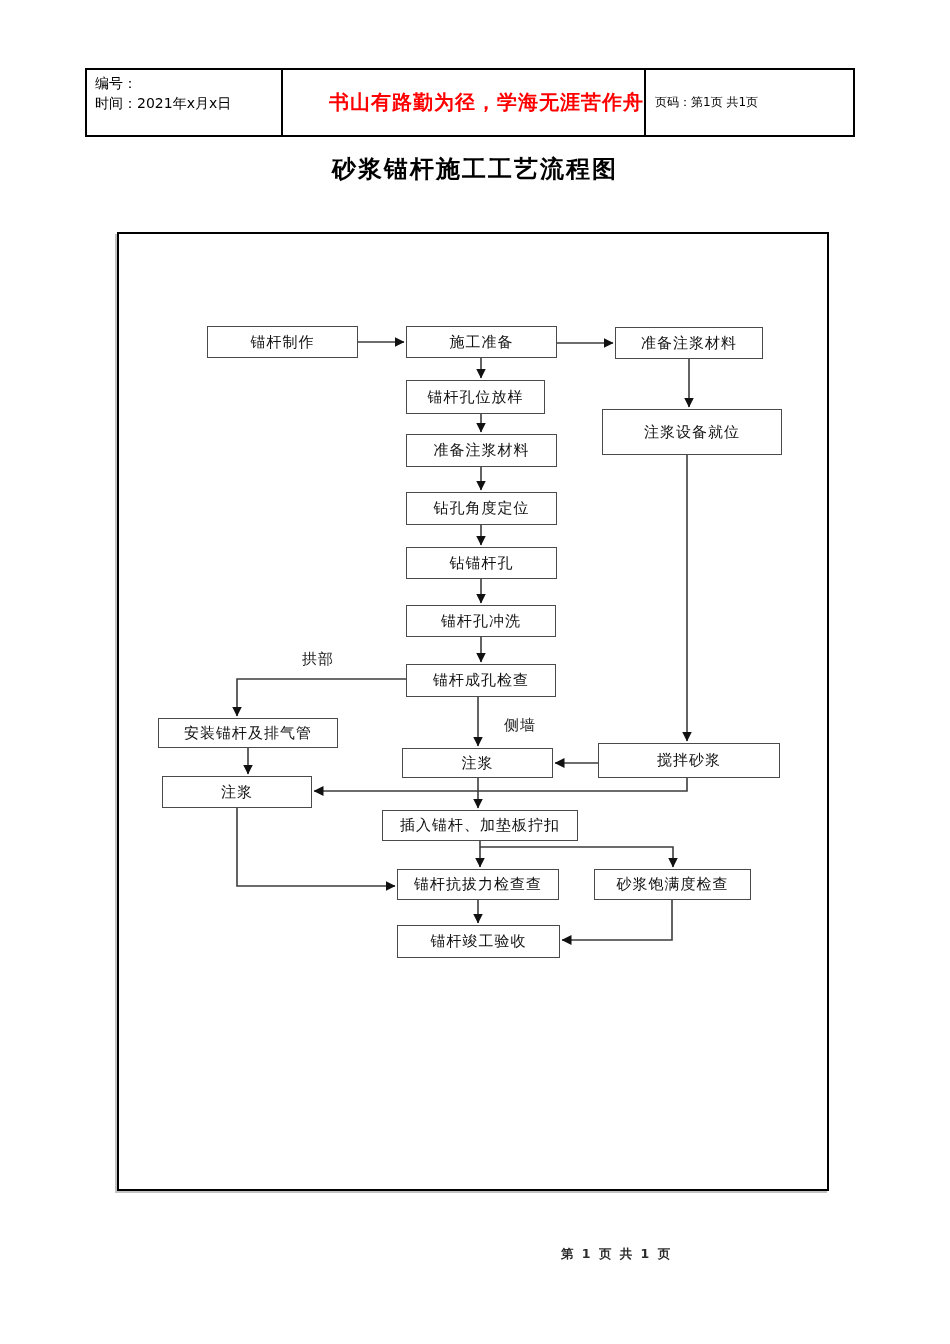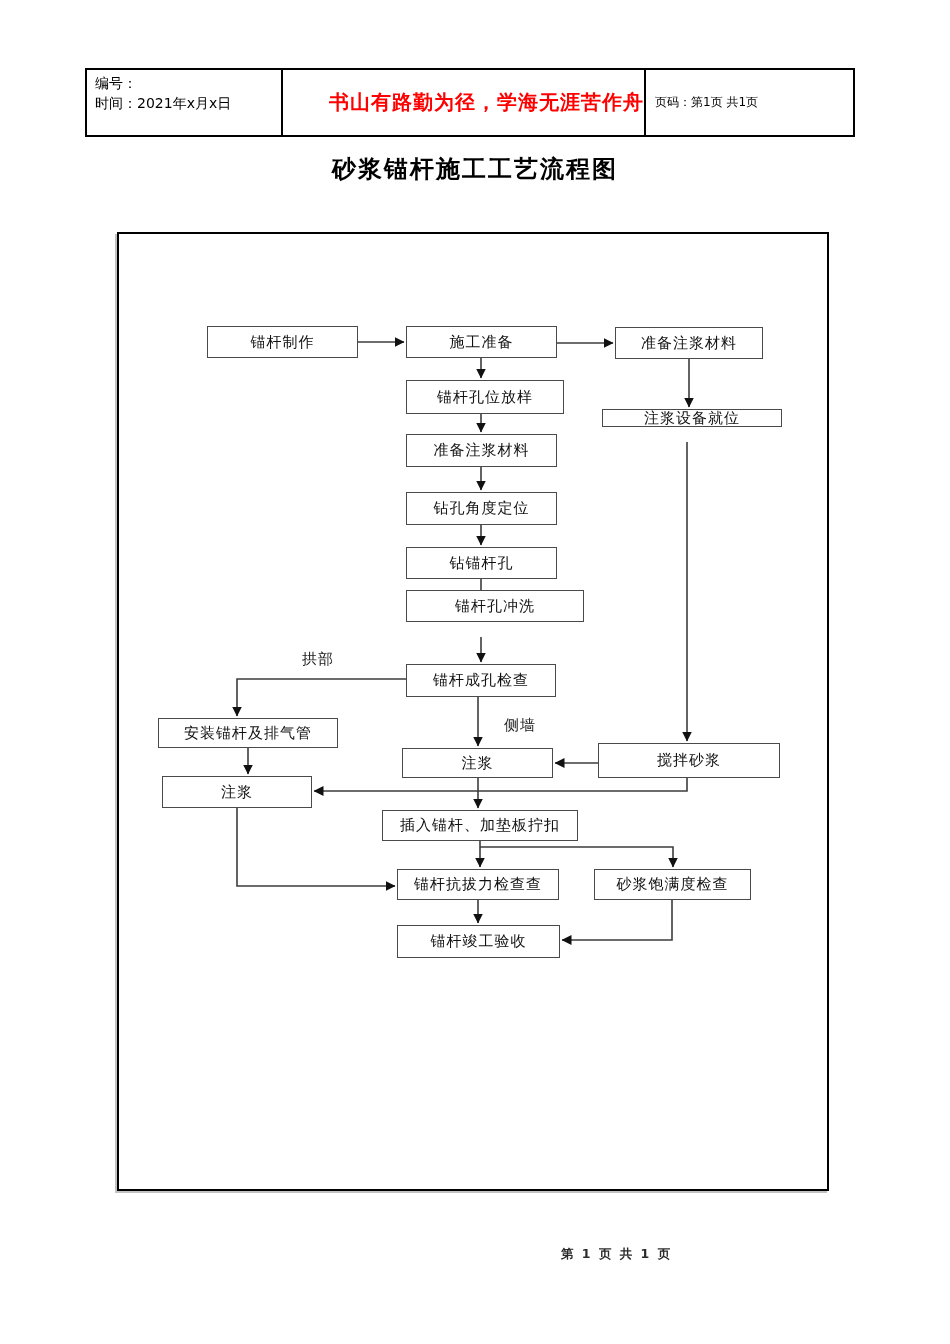--- a/index.html
+++ b/index.html
@@ -154,27 +154,27 @@
       <path d="M480 847 H673 V867" marker-end="url(#ah)"></path>
       <path d="M237 808 V886 H395" marker-end="url(#ah)"></path>
       <path d="M478 900 V923" marker-end="url(#ah)"></path>
       <path d="M672 900 V940 H562" marker-end="url(#ah)"></path>
     </g>
   </svg>
 
   <div class="node" style="left:207px;top:326px;width:151px;height:32px">锚杆制作</div>
   <div class="node" style="left:406px;top:326px;width:151px;height:32px">施工准备</div>
   <div class="node" style="left:615px;top:327px;width:148px;height:32px">准备注浆材料</div>
-  <div class="node" style="left:406px;top:380px;width:158px;height:34px">锚杆孔位放样</div>
+  <div class="node" style="left:406px;top:380px;width:139px;height:34px">锚杆孔位放样</div>
   <div class="node" style="left:406px;top:434px;width:151px;height:33px">准备注浆材料</div>
   <div class="node" style="left:406px;top:492px;width:151px;height:33px">钻孔角度定位</div>
   <div class="node" style="left:406px;top:547px;width:151px;height:32px">钻锚杆孔</div>
-  <div class="node" style="left:406px;top:590px;width:178px;height:32px">锚杆孔冲洗</div>
+  <div class="node" style="left:406px;top:605px;width:150px;height:32px">锚杆孔冲洗</div>
   <div class="node" style="left:406px;top:664px;width:150px;height:33px">锚杆成孔检查</div>
-  <div class="node" style="left:602px;top:409px;width:180px;height:18px">注浆设备就位</div>
+  <div class="node" style="left:602px;top:409px;width:180px;height:46px">注浆设备就位</div>
   <div class="node" style="left:158px;top:718px;width:180px;height:30px">安装锚杆及排气管</div>
   <div class="node" style="left:162px;top:776px;width:150px;height:32px">注浆</div>
   <div class="node" style="left:402px;top:748px;width:151px;height:30px">注浆</div>
   <div class="node" style="left:598px;top:743px;width:182px;height:35px">搅拌砂浆</div>
   <div class="node" style="left:382px;top:810px;width:196px;height:31px">插入锚杆、加垫板拧扣</div>
   <div class="node" style="left:397px;top:869px;width:162px;height:31px">锚杆抗拔力检查查</div>
   <div class="node" style="left:594px;top:869px;width:157px;height:31px">砂浆饱满度检查</div>
   <div class="node" style="left:397px;top:925px;width:163px;height:33px">锚杆竣工验收</div>
 
   <div class="branch-label" style="left:302px;top:650px">拱部</div>

